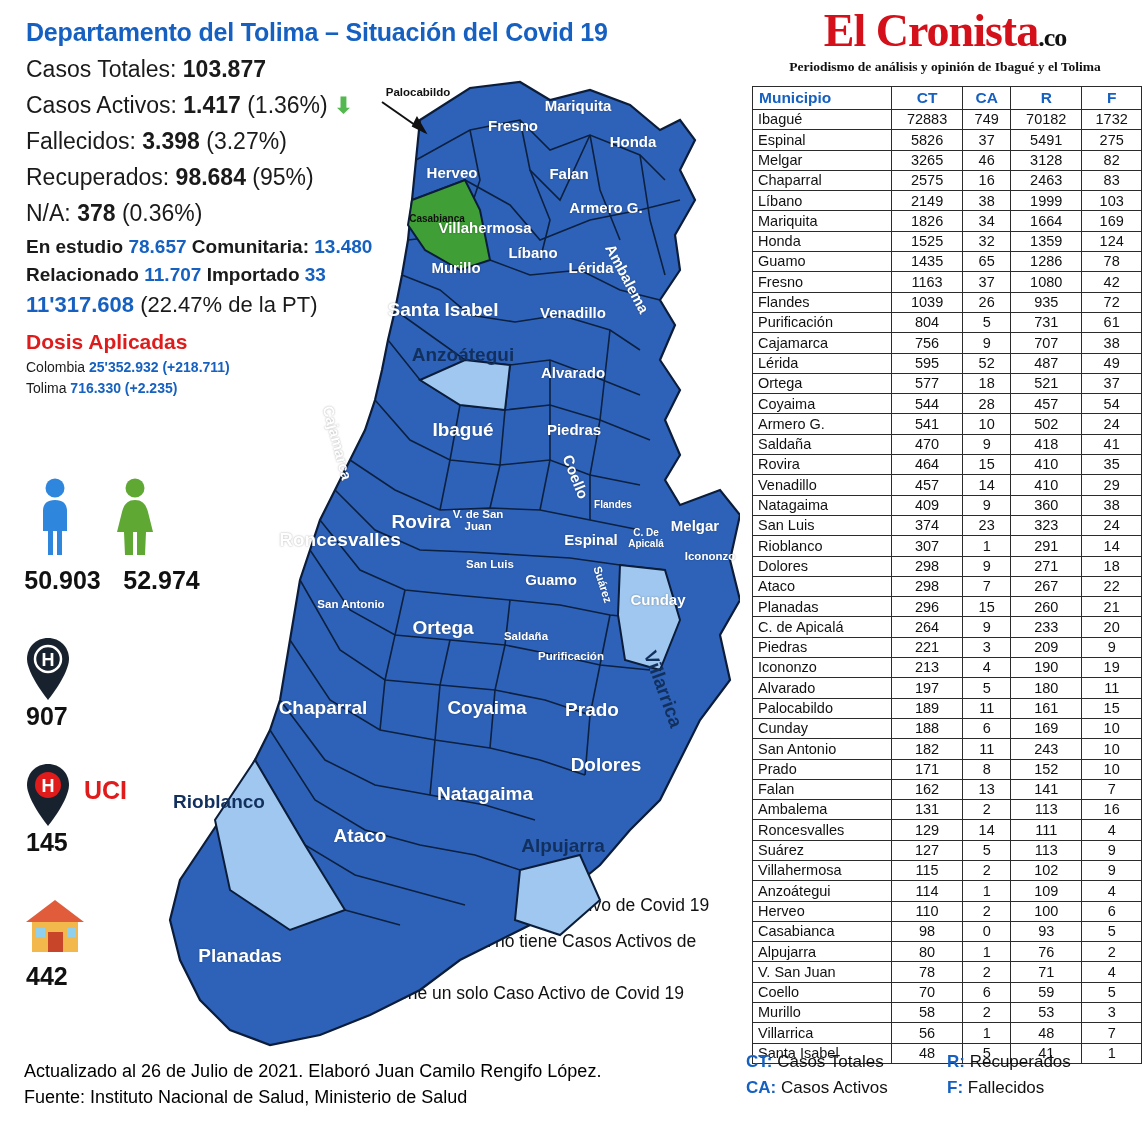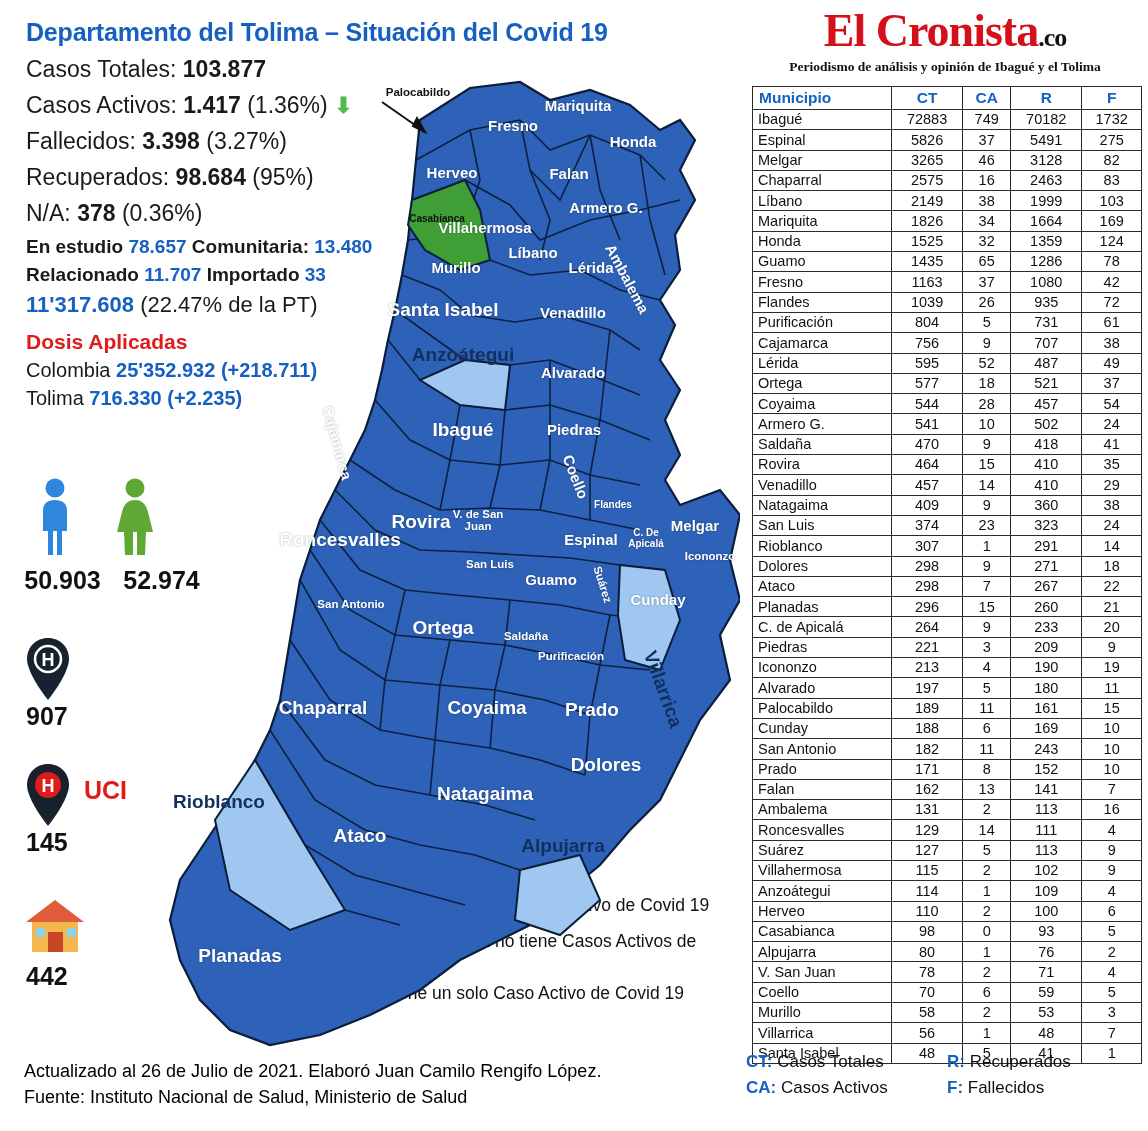--- a/index.html
+++ b/index.html
@@ -29,21 +29,21 @@
   .arrow-down { color:#52b84f; font-size:22px; font-weight:bold; }
 
   .sub-line { font-size:19px; color:#1a1a1a; font-weight:bold; margin-bottom:6px; white-space:nowrap;}
   .sub-line .v { color:#1560c0; font-weight:bold; }
 
   .inmun-title { font-size:22px; font-weight:bold; color:#e01b1b; margin-top:10px; }
   .inmun-val { font-size:22px; color:#1560c0; font-weight:bold; margin-top:4px; }
   .inmun-val .gray { color:#1a1a1a; font-weight:normal; }
 
   .dosis-title { font-size:21px; font-weight:bold; color:#e01b1b; margin-top:12px; }
-  .dosis-line { font-size:20px; color:#1a1a1a; margin-top:5px; }
+  .dosis-line { font-size:14px; color:#1a1a1a; margin-top:5px; }
   .dosis-line .city { color:#1a1a1a; }
   .dosis-line .v { color:#1560c0; font-weight:bold; }
   .dosis-line .delta { color:#1560c0; font-weight:bold; }
 
   
   .gender { position:absolute; left:20px; top:478px; }
   .g-icons { display:flex; gap:34px; align-items:flex-end; padding-left:12px;}
   .g-nums { display:flex; gap:14px; margin-top:6px; font-size:25px; font-weight:bold; color:#111; }
   .g-nums span { width:85px; text-align:center; }
 

